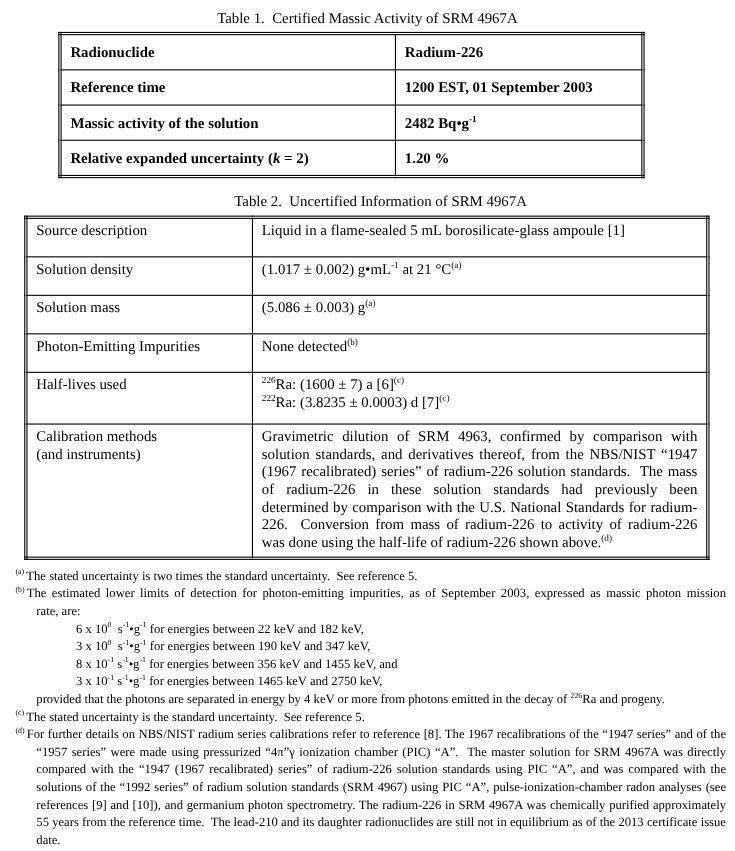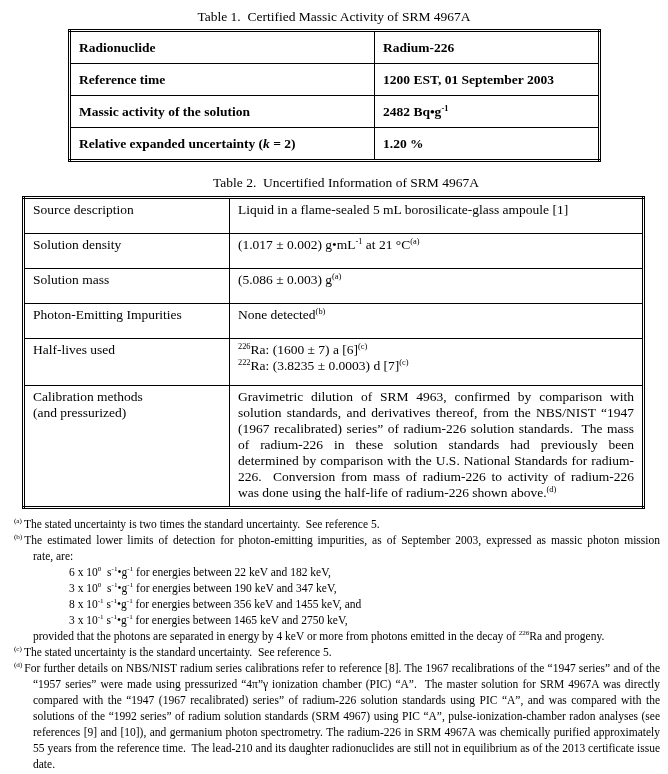--- a/index.html
+++ b/index.html
@@ -10,21 +10,21 @@
   }
   .page { position: relative; width: 668px; height: 774px; }
 
   .tbl-title { text-align: center; padding-top: 9px; font-size: 13.5px; }
   .tbl-title.second { padding-top: 13px; margin-left: 24px; }
 
   table { border-collapse: collapse; table-layout: fixed; }
   table.t1, table.t2 { border: 3px double #000; }
   td { border: 1px solid #000; overflow: hidden; }
 
-  table.t1 { width: 533px; margin-left: 68px; margin-top: 4px; }
+  table.t1 { width: 533px; margin-left: 53px; margin-top: 4px; }
   .t1 td { font-weight: bold; height: 31px; vertical-align: middle; padding: 0 8px; }
   .t1 td.lab { width: 287px; }
 
   table.t2 { width: 623px; margin-left: 22px; margin-top: 5px; }
   .t2 td { vertical-align: top; padding: 3px 8px 15px 8px; line-height: 16px; }
   .t2 td.lab { width: 188px; }
   .t2 tr.halflives td { padding-bottom: 11px; }
   .t2 td.para { text-align: justify; padding-bottom: 5px; }
 
   sup { font-size: 62%; line-height: 0; vertical-align: super; }
@@ -89,21 +89,21 @@
     <tr class="halflives">
       <td class="lab">Half-lives used</td>
       <td>
         <div><sup>226</sup>Ra: (1600 ± 7) a [6]<sup>(c)</sup></div>
         <div><sup>222</sup>Ra: (3.8235 ± 0.0003) d [7]<sup>(c)</sup></div>
       </td>
     </tr>
     <tr>
       <td class="lab">
         <div>Calibration methods</div>
-        <div>(and pressurized)</div>
+        <div>(and instruments)</div>
       </td>
       <td class="para">Gravimetric dilution of SRM 4963, confirmed by comparison with solution standards, and derivatives thereof, from the NBS/NIST “1947 (1967 recalibrated) series” of radium-226 solution standards.&nbsp; The mass of radium-226 in these solution standards had previously been determined by comparison with the U.S. National Standards for radium-226.&nbsp; Conversion from mass of radium-226 to activity of radium-226 was done using the half-life of radium-226 shown above.<sup>(d)</sup></td>
     </tr>
   </tbody>
     </table>
 
   <div class="footnotes">
 
     <div class="fn">
       <sup class="fnm">(a)</sup><span>The stated uncertainty is two times the standard uncertainty.&nbsp; See reference 5.</span>

